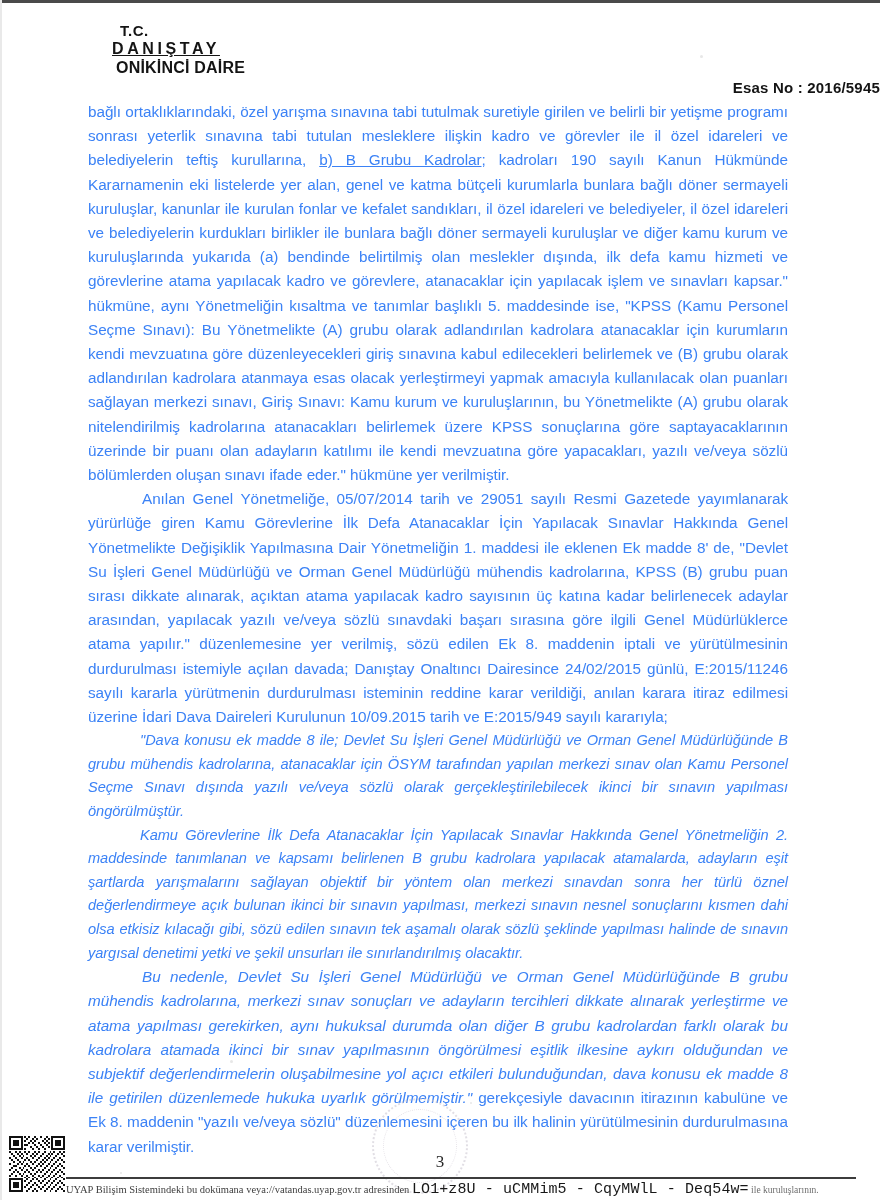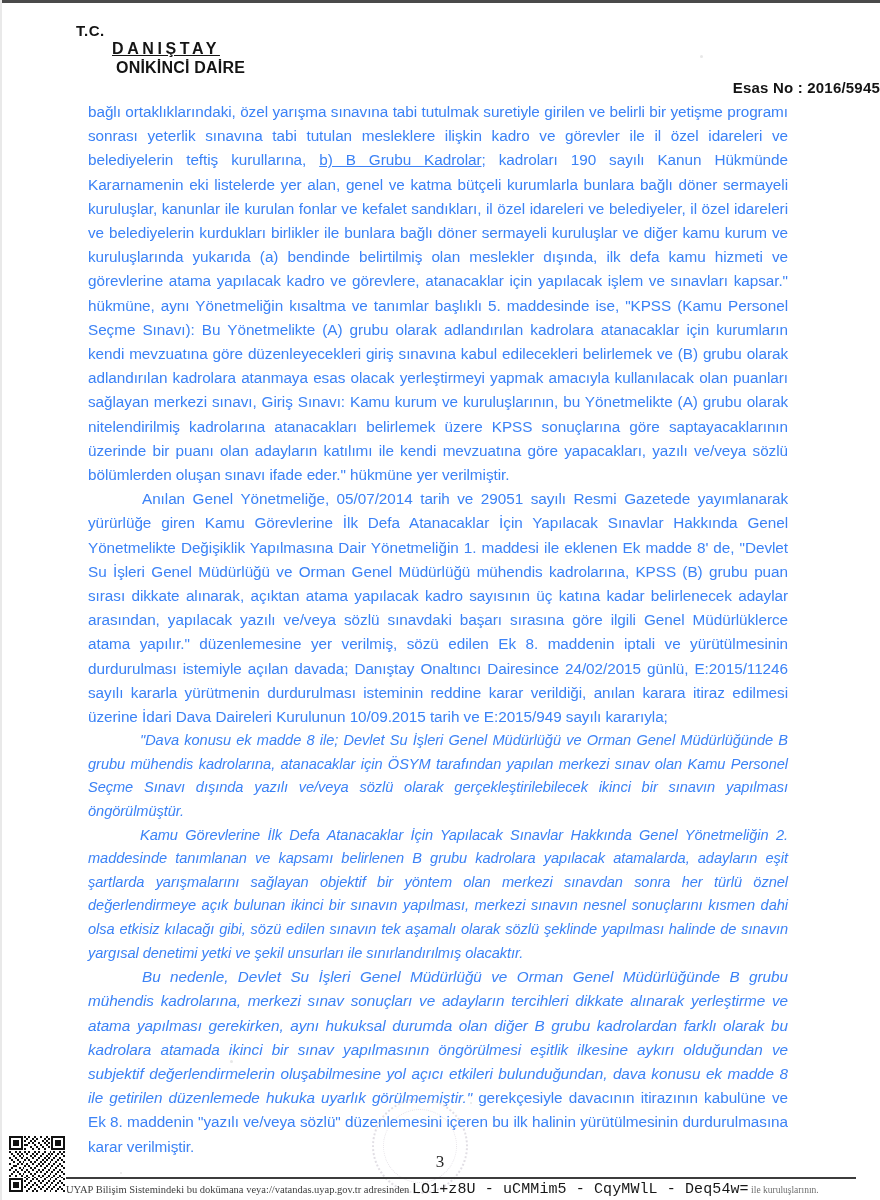--- a/index.html
+++ b/index.html
@@ -41,21 +41,21 @@
     left: 0;
     width: 100%;
     text-align: left;
   }
   .header .hdr-line {
     font-weight: bold;
     color: #141414;
     line-height: 1.18;
     white-space: pre;
   }
-  .hdr-tc       { font-size: 15px; letter-spacing: 0.5px; padding-left: 76px; }
+  .hdr-tc       { font-size: 15px; letter-spacing: 0.5px; padding-left: 120px; }
   .hdr-danistay { font-size: 16px; letter-spacing: 3.6px; padding-left: 112px; text-decoration: underline; }
   .hdr-daire    { font-size: 16px; letter-spacing: 0.2px; padding-left: 88px; margin-left: 28px; }
   .hdr-esas     { font-size: 15px; letter-spacing: 0.2px; padding-left: 88px; padding-top: 2px; text-align: right;}
 
   
   .body-wrap {
     position: absolute;
     top: 100px;
     left: 88px;
     width: 700px;

